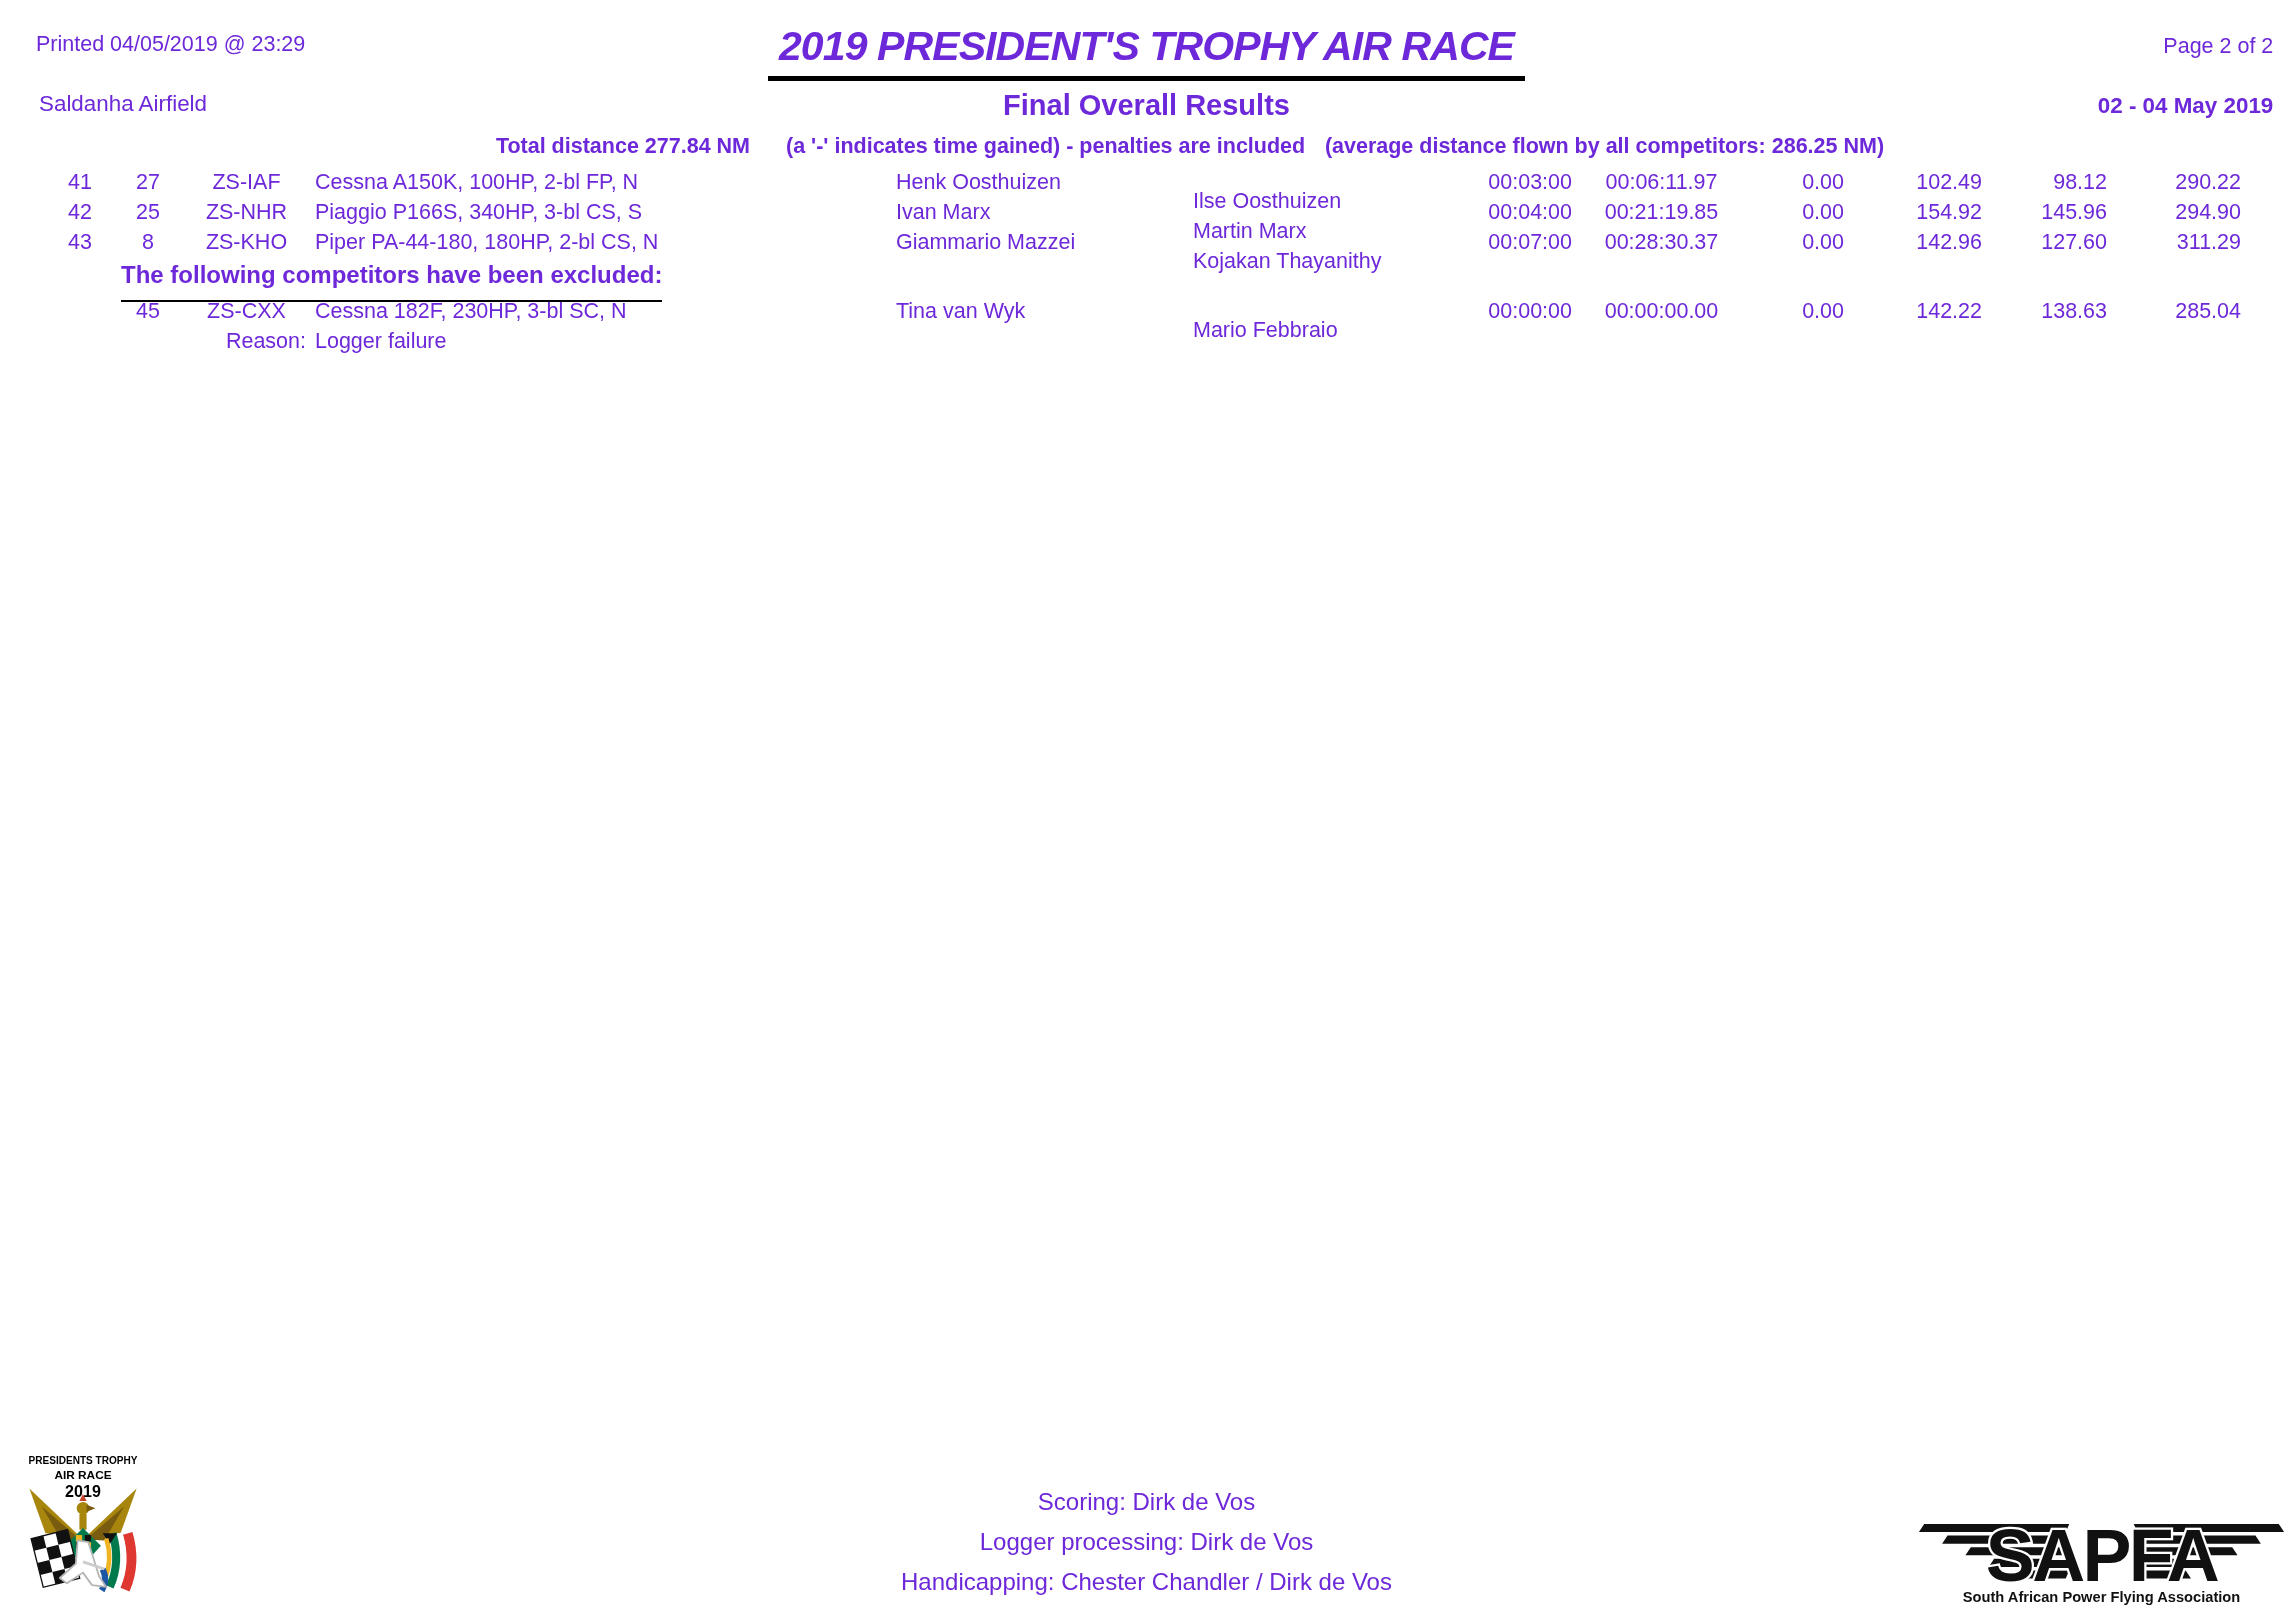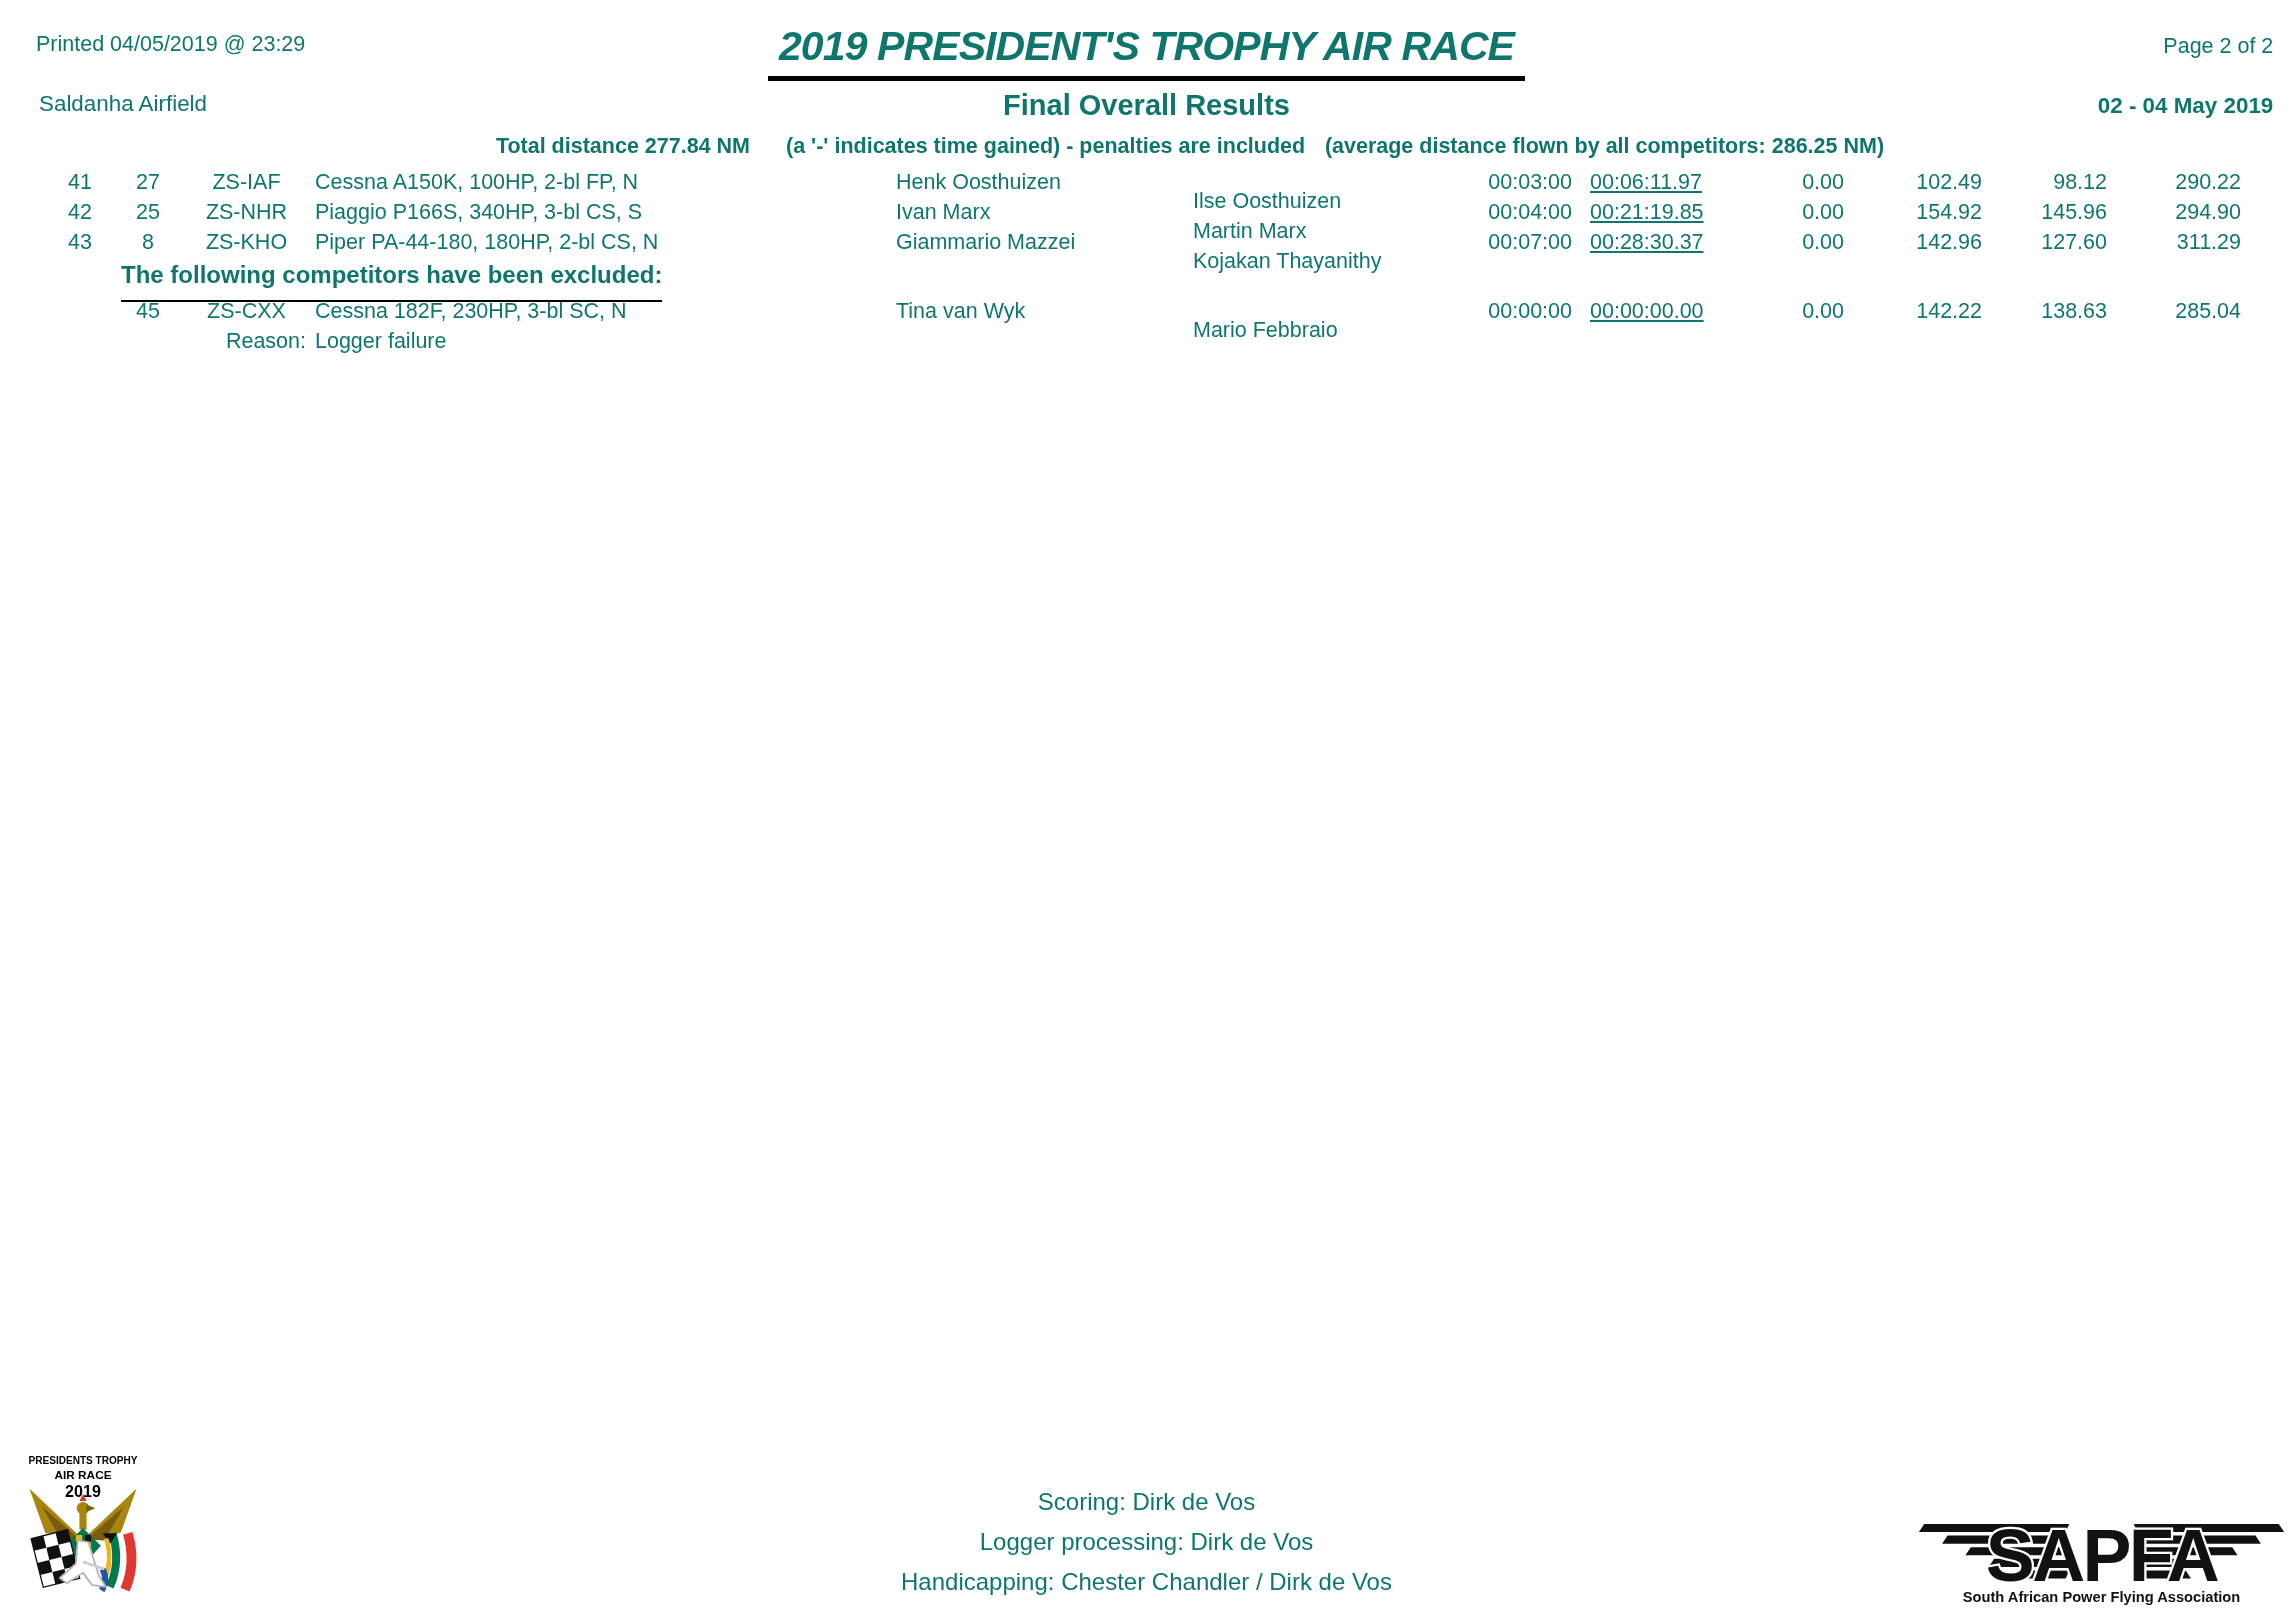--- a/index.html
+++ b/index.html
@@ -1,21 +1,21 @@
 <!DOCTYPE html>
 <html style="font-size:14.3px"><head>
 <meta charset="utf-8">
 <style>
   html,body{margin:0;padding:0;background:#e8e8e8;}
   .page{
     position:relative;
     width:2293px;height:1620px;
     background:#ffffff;
     font-family:"Liberation Sans","DejaVu Sans",sans-serif;
-    color:#0f766e;
+    color:#6d28d9;
     overflow:hidden;
   }
   .abs{position:absolute;}
   
   .meta-left{left:36px;top:32px;font-size:21.5px;}
   .meta-right{right:19.7px;top:34px;font-size:21.5px;text-align:right;}
   .title-wrap{left:0;right:0;top:23px;text-align:center;}
   .title{
     display:inline-block;
     font-size:41px;font-weight:bold;font-style:italic;
@@ -35,21 +35,21 @@
   .results-excl{left:0;top:296px;width:2293px;}
   .trow{position:relative;height:30px;}
   .cell{position:absolute;top:0;height:30px;line-height:30px;font-size:21.5px;white-space:nowrap;}
   .c-rank    {left:36px;  width:56px;  text-align:right;}
   .c-race    {left:92px; width:112px; text-align:center;}
   .c-reg     {left:204px; width:85px;  text-align:center;}
   .c-aircraft{left:315px; width:578px; text-align:left;}
   .c-pilot   {left:896px;width:291px; text-align:left;}
   .c-copilot {left:1193px;width:300px; text-align:left;margin-top:19px;}
   .c-ptime   {left:1393px;width:179px; text-align:right;}
-  .c-time    {left:1590px;width:143px; text-align:left;text-decoration:underline;}
+  .c-time    {left:1590px;width:143px; text-align:center;}
   .c-pen     {left:1754px;width:90px; text-align:right;}
   .c-hspd    {left:1848px;width:134px; text-align:right;}
   .c-aspd    {left:1973px;width:134px; text-align:right;}
   .c-dist    {left:2107px;width:134px; text-align:right;}
   .excl-wrap{left:121px;top:261px;}
   .excl-heading{
     display:inline-block;
     font-size:24px;font-weight:bold;
     border-bottom:2.7px solid #000;
     padding-bottom:11px;

